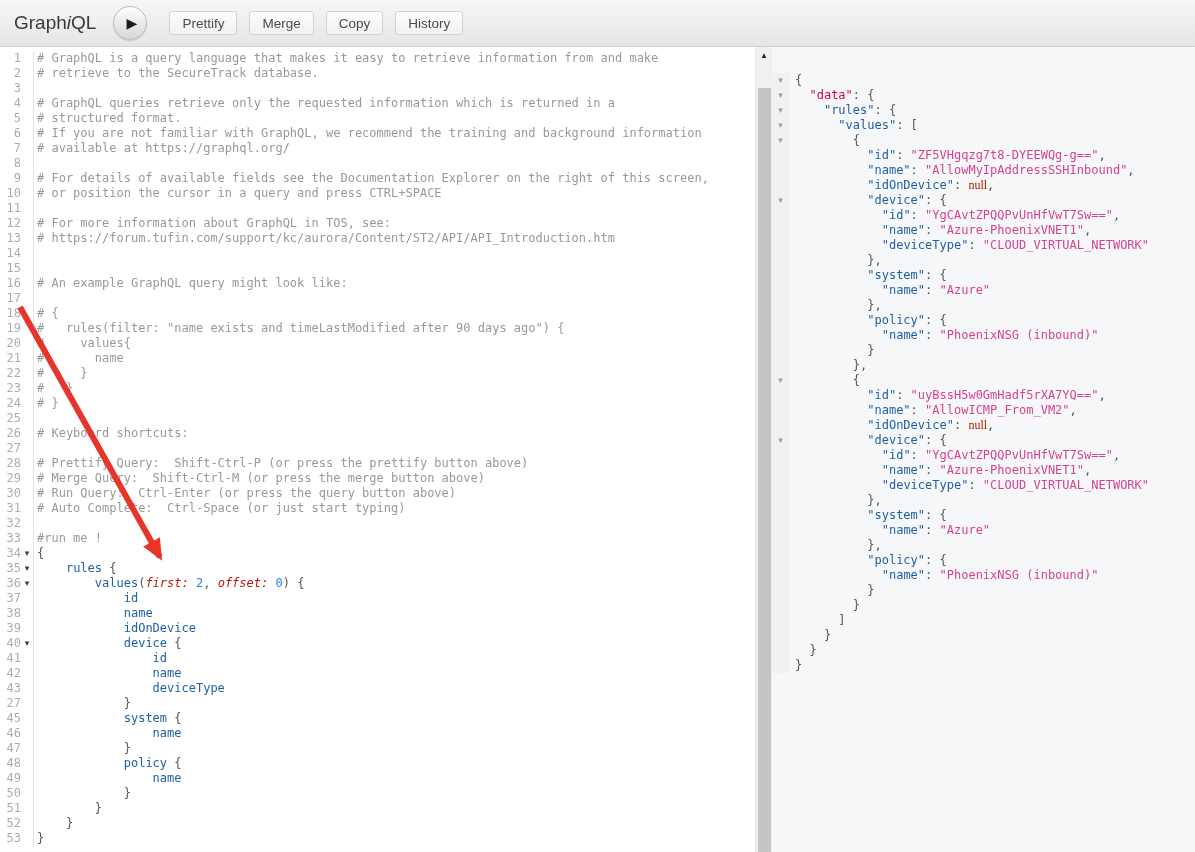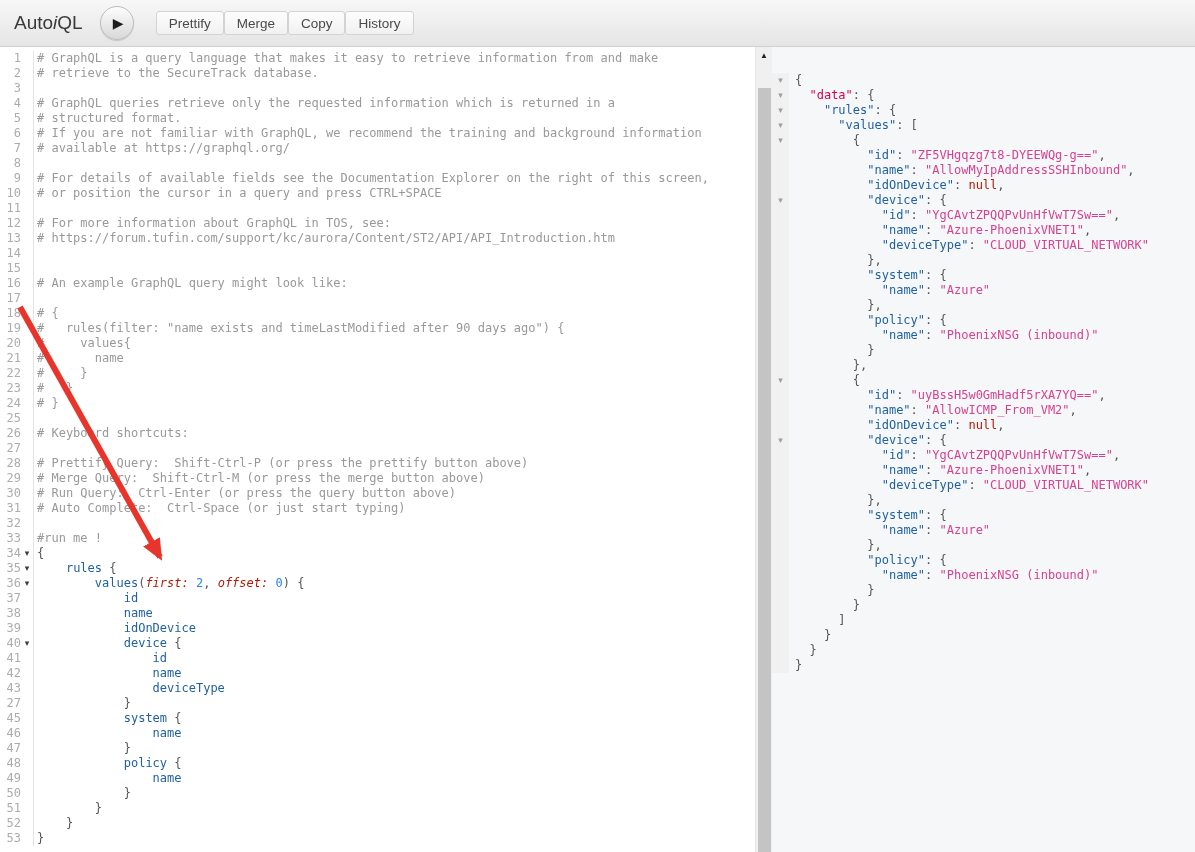--- a/index.html
+++ b/index.html
@@ -12,21 +12,21 @@
              background:linear-gradient(#f7f7f7,#e5e5e5);
              border-bottom:1px solid #d0d0d0; padding:0 14px; }
   .logo { font-size:19px; color:#3a3a3a; white-space:nowrap; }
   .logo .it { font-style:italic; }
   .exec-btn { width:34px; height:34px; border-radius:50%; margin-left:17px;
               background:linear-gradient(#fdfdfd,#d8d8d8);
               border:1px solid #bdbdbd; cursor:pointer;
               display:flex; align-items:center; justify-content:center;
               box-shadow:0 1px 1px rgba(0,0,0,.15); }
   .exec-btn .play { font-size:14px; color:#1c1c1c; line-height:1; margin-left:3px; }
-  .tbtns { display:flex; margin-left:22px; }
+  .tbtns { display:flex; gap:12px; margin-left:22px; }
   .tbtn { font-family:"Liberation Sans", sans-serif; font-size:13.5px; color:#4a4a4a;
           background:linear-gradient(#fdfdfd,#f1f1f1); border:1px solid #d3d3d3;
           border-radius:3px; padding:3px 12px; height:24px; cursor:pointer; }
 
   
   .main { display:flex; height:805px; }
   code-area, pre.code { font-family:"DejaVu Sans Mono", monospace; }
 
   
   .editor { width:755px; background:#fff; padding-top:4px; overflow:hidden; }
@@ -53,33 +53,33 @@
   .rfold { flex:none; width:17px; text-align:center; color:#9aa0a6;
            font-size:9px; line-height:15px; cursor:pointer; background:#f1f1f2; }
   .rline pre.code { padding-left:6px; }
 
   
   .tk-c   { color:var(--comment); }
   .tk-p   { color:var(--property); }
   .tk-a   { color:var(--attribute);font-style:italic; }
   .tk-num { color:var(--number); }
   .tk-str { color:var(--string); }
-  .tk-k   { color:var(--keyword); }
+  .tk-k   { color:var(--keyword);font-family:Liberation Serif, serif; }
   .tk-d   { color:var(--def); }
   .tk-w   { color:var(--plain); }
 
   #arrow-svg { position:absolute; left:0; top:0; pointer-events:none; z-index:9; }
 </style>
 </head>
 <body>
 
 <div class="app">
 
   <div class="toolbar">
-    <div class="logo"><span>Auto</span><span class="it">i</span><span>QL</span></div>
+    <div class="logo"><span>Graph</span><span class="it">i</span><span>QL</span></div>
     <div class="exec-btn">
       <span class="play">▶</span>
     </div>
     <div class="tbtns" id="toolbar-buttons">
         <button class="tbtn">Prettify</button>
         <button class="tbtn">Merge</button>
         <button class="tbtn">Copy</button>
         <button class="tbtn">History</button>
       </div>
   </div>

